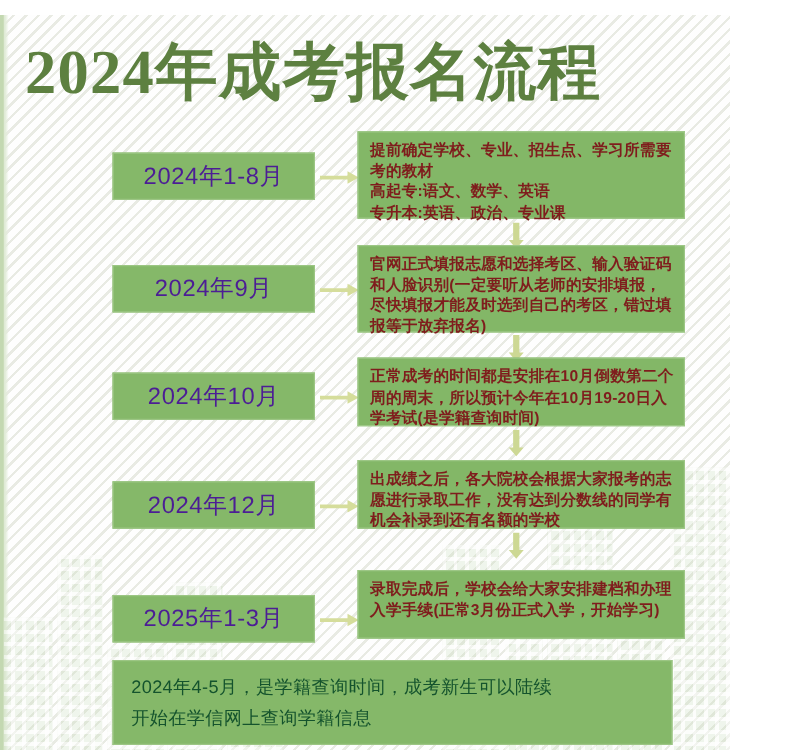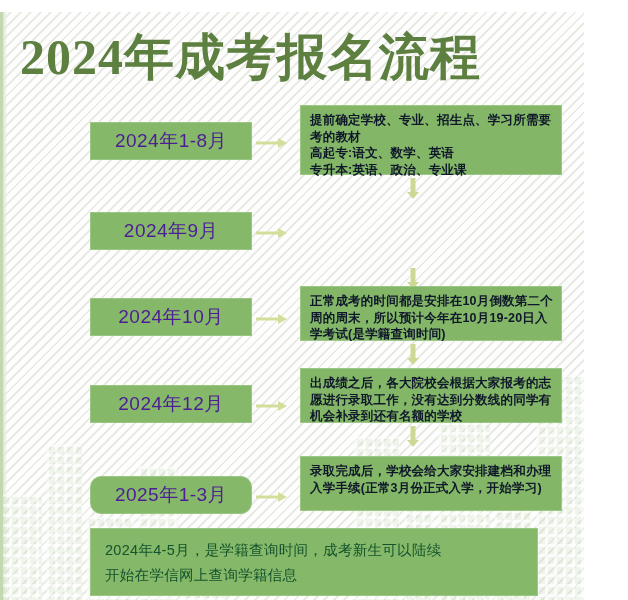--- a/index.html
+++ b/index.html
@@ -115,30 +115,30 @@
     white-space: nowrap;
   }
   .arrow-right {
     position: absolute;
     left: 256px;
     width: 32px;
     height: 12px;
   }
   .content-box {
     position: absolute;
-    left: 300px;
+    left: 286px;
     width: 262px;
     background: #83b767;
     border: 1px solid #9dc786;
     box-sizing: border-box;
     padding: 6px 8px 6px 9px;
     font-size: 12.5px;
     line-height: 16.5px;
     font-weight: 700;
-    color: #0f172a;
+    color: #7f1d1d;
     letter-spacing: 0.2px;
   }
   .arrow-down {
     position: absolute;
     left: 406px;
     width: 14px;
     height: 22px;
   }
 
   
@@ -206,20 +206,23 @@
       </div>
     </div>
 
     <div class="row">
       <div class="label-box" style="top:20px;text-align:right;">2024年9月</div>
       <div class="arrow-right" style="top:33px;">
         <svg viewBox="0 0 32 12" width="32" height="12">
             <path d="M0 4.5 H22 V1 L31 6 L22 11 V7.5 H0 Z" fill="#d5dd9b"></path>
           </svg>
       </div>
+      <div class="content-box" style="top:4px; height:70px;">
+        <div>官网正式填报志愿和选择考区、输入验证码和人脸识别(一定要听从老师的安排填报，尽快填报才能及时选到自己的考区，错过填报等于放弃报名)</div>
+      </div>
       <div class="arrow-down" style="top:76px;">
         <svg viewBox="0 0 14 22" width="14" height="22">
             <path d="M4.5 0 H9.5 V14 H13 L7 21 L1 14 H4.5 Z" fill="#cdd894"></path>
           </svg>
       </div>
     </div>
 
     <div class="row">
       <div class="label-box" style="top:18px;">2024年10月</div>
       <div class="arrow-right" style="top:31px;">
@@ -248,21 +251,21 @@
         <div>出成绩之后，各大院校会根据大家报考的志愿进行录取工作，没有达到分数线的同学有机会补录到还有名额的学校</div>
       </div>
       <div class="arrow-down" style="top:58px;">
         <svg viewBox="0 0 14 22" width="14" height="22">
             <path d="M4.5 0 H9.5 V14 H13 L7 21 L1 14 H4.5 Z" fill="#cdd894"></path>
           </svg>
       </div>
     </div>
 
     <div class="row">
-      <div class="label-box" style="top:20px;border-radius:11px;">2025年1-3月</div>
+      <div class="label-box" style="top:20px;">2025年1-3月</div>
       <div class="arrow-right" style="top:33px;">
         <svg viewBox="0 0 32 12" width="32" height="12">
             <path d="M0 4.5 H22 V1 L31 6 L22 11 V7.5 H0 Z" fill="#d5dd9b"></path>
           </svg>
       </div>
       <div class="content-box" style="top:0px; height:55px;">
         <div>录取完成后，学校会给大家安排建档和办理入学手续(正常3月份正式入学，开始学习)</div>
       </div>
     </div>
 

